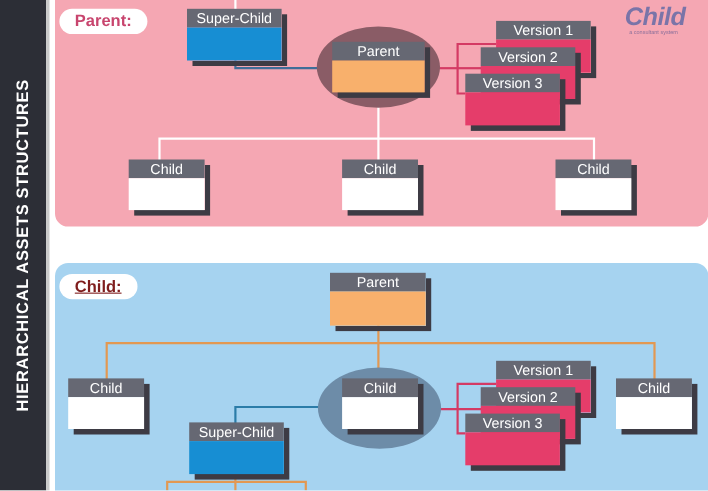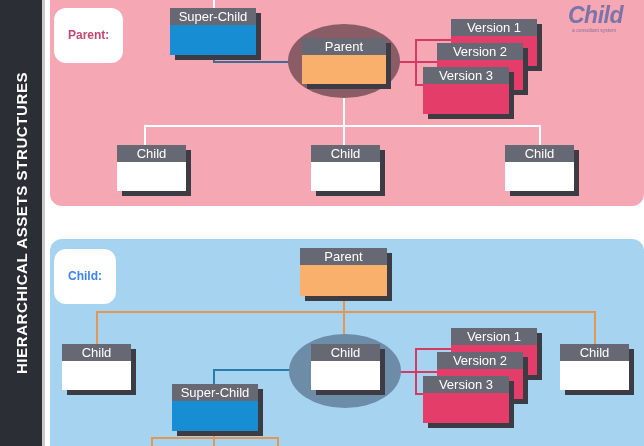--- a/index.html
+++ b/index.html
@@ -3,23 +3,23 @@
 <meta charset="utf-8">
 <style>
   html,body{margin:0;padding:0;}
   body{width:644px;height:446px;position:relative;overflow:hidden;background:#ffffff;font-family:"Liberation Sans",sans-serif;}
   .sidebar{position:absolute;left:0;top:0;width:42px;height:446px;background:#2c2e36;}
   .sidebar-shadow{position:absolute;left:42px;top:0;width:3px;height:446px;background:#c9c9c9;}
   .sidebar-title{position:absolute;left:21px;top:223px;transform:translate(-50%,-50%) rotate(-90deg);white-space:nowrap;color:#ffffff;font-weight:bold;font-size:15px;letter-spacing:0.6px;}
   .panel{position:absolute;left:50px;width:594px;border-radius:12px;}
   .panel-parent{top:-12px;height:218px;background:#f5a7b3;}
   .panel-child{top:239px;height:220px;background:#a6d3f0;}
-  .panel-label{position:absolute;background:#ffffff;border-radius:12px;font-weight:bold;font-size:12px;padding:18px 14px;line-height:19px;text-align:right;}
+  .panel-label{position:absolute;background:#ffffff;border-radius:12px;font-weight:bold;font-size:15px;padding:2px 14px;line-height:19px;text-align:right;}
   .label-parent{left:54px;top:8px;color:#c8456e;}
-  .label-child{left:54px;top:249px;color:#3b82f6;}
+  .label-child{left:54px;top:249px;color:#7f1d1d;text-decoration:underline;}
   .logo{position:absolute;left:568px;top:2px;color:#7a74a8;font-style:italic;font-weight:bold;font-size:23px;letter-spacing:-0.5px;}
   .logo-sub{position:absolute;left:572px;top:27px;color:#8a6f9a;font-size:5px;}
   svg.lines{position:absolute;left:0;top:0;}
   .ellipse{position:absolute;border-radius:50%;}
   .node{position:absolute;box-shadow:5px 5px 0 #3d3b44;}
   .node .hdr{background:#666873;color:#ffffff;font-size:13px;text-align:center;height:17px;line-height:17px;white-space:nowrap;}
   .node .body{position:absolute;left:0;right:0;top:17px;bottom:0;}
   .c-white .body{background:#ffffff;}
   .c-orange .body{background:#f8b06c;}
   .c-blue .body{background:#178ed3;}

